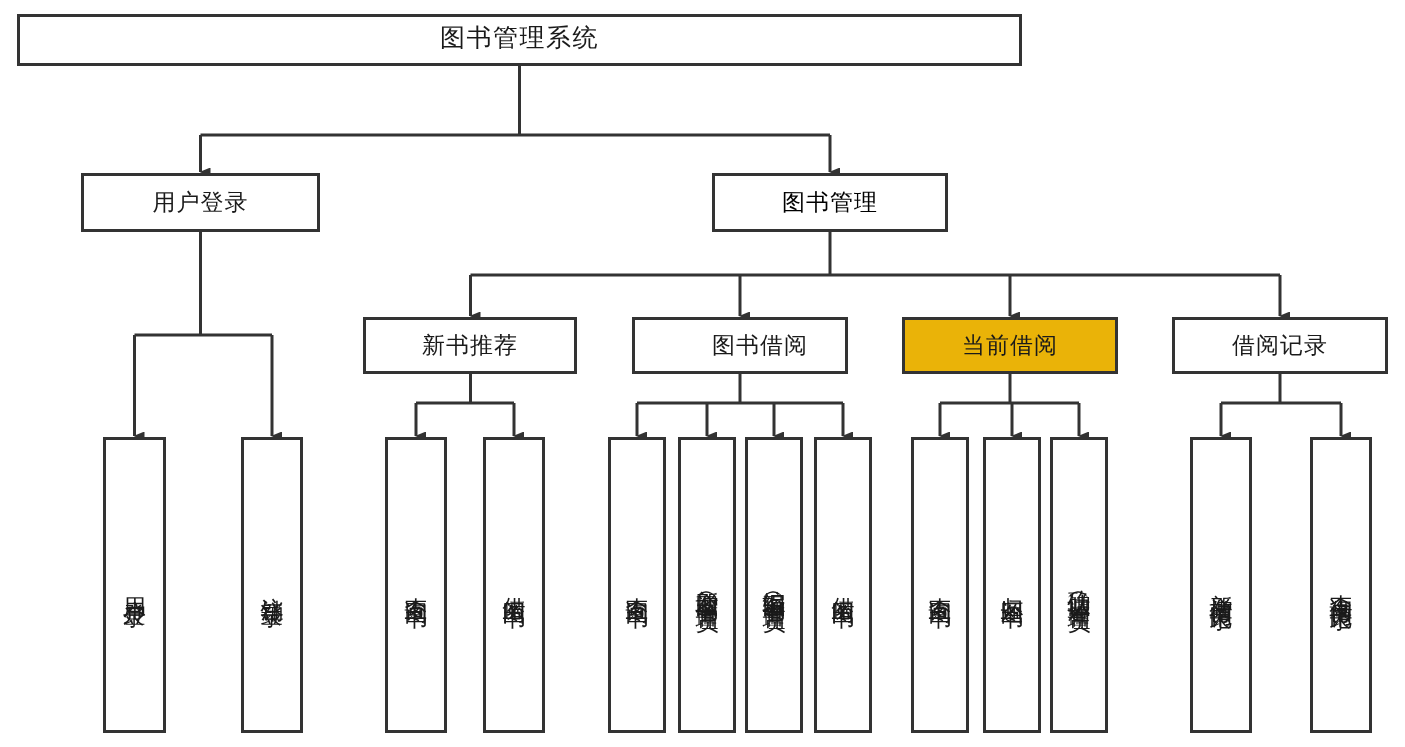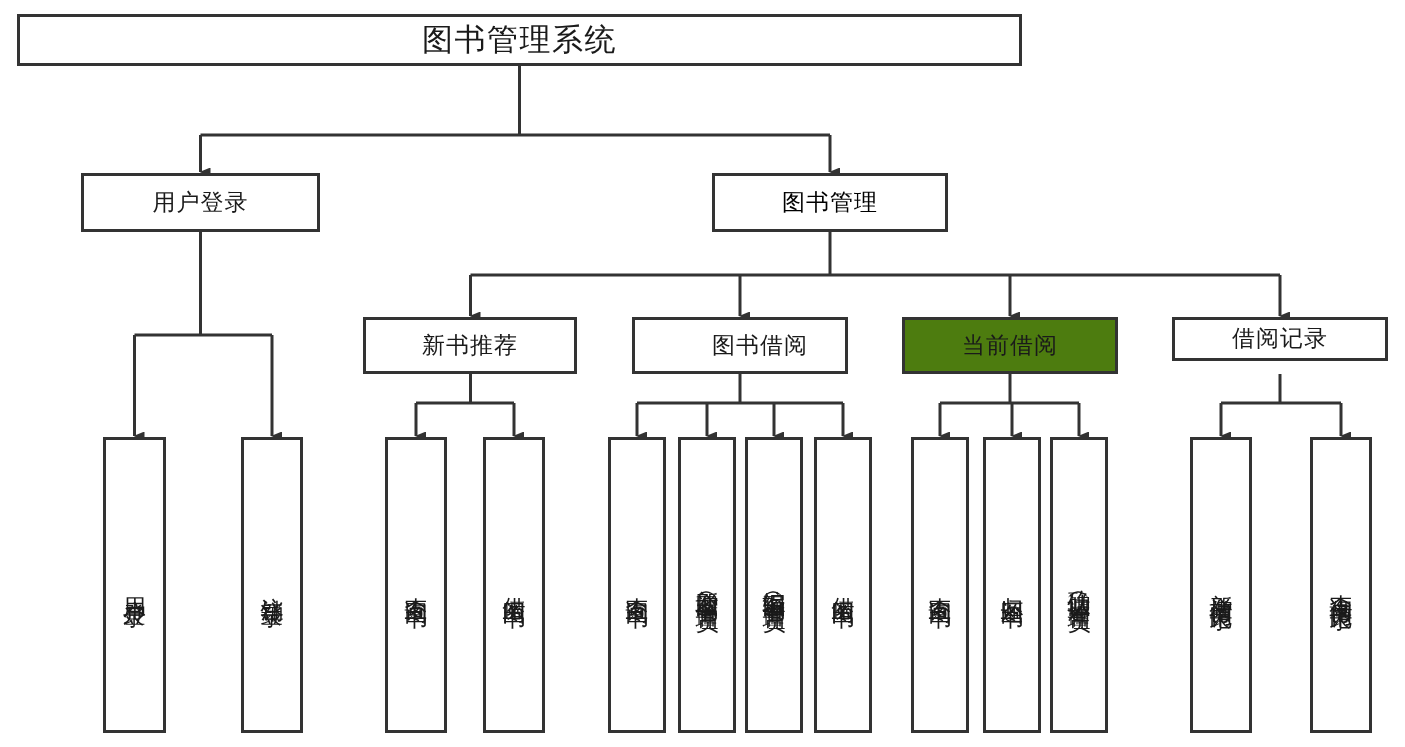--- a/index.html
+++ b/index.html
@@ -39,22 +39,23 @@
     color: #1a1a1a;
     text-align: center;
     line-height: 1.18;
     white-space: nowrap;
   }
   .node-box.horizontal .node-label {
     font-size: 23px;
     letter-spacing: 1px;
   }
   .node-box.root .node-label {
-    font-size: 31px;
+    font-size: 25px;
     letter-spacing: 1.5px;
+    font-family: Liberation Mono, monospace;
   }
   .node-box.vertical .node-label {
     font-size: 23px;
     writing-mode: vertical-rl;
     text-orientation: upright;
     letter-spacing: 3px;
     line-height: 1.0;
   }
   .watermark {
     position: absolute;
@@ -124,24 +125,24 @@
       </div>
       <div class="node-box horizontal" style="left: 712px; top: 173px; width: 236px; height: 59px; border-color: rgb(51, 51, 51); background: rgb(255, 255, 255);">
         <span class="node-label" style="color: #000000;">图书管理</span>
       </div>
       <div class="node-box horizontal" style="left: 363px; top: 317px; width: 214px; height: 57px; border-color: rgb(51, 51, 51); background: rgb(255, 255, 255);">
         <span class="node-label" style="color: rgb(26, 26, 26);">新书推荐</span>
       </div>
       <div class="node-box horizontal" style="left: 632px; top: 317px; width: 216px; height: 57px; border-color: rgb(51, 51, 51); background: rgb(255, 255, 255); padding-left: 40px;">
         <span class="node-label" style="color: rgb(26, 26, 26);">图书借阅</span>
       </div>
-      <div class="node-box horizontal" style="left: 902px; top: 317px; width: 216px; height: 57px; border-color: rgb(51, 51, 51); background: #4d7c0f;">
+      <div class="node-box horizontal" style="left: 902px; top: 317px; width: 216px; height: 57px; border-color: rgb(51, 51, 51); background: #eab308;">
         <span class="node-label" style="color: rgb(26, 26, 26);">当前借阅</span>
       </div>
-      <div class="node-box horizontal" style="left: 1172px; top: 317px; width: 216px; height: 44px; border-color: rgb(51, 51, 51); background: rgb(255, 255, 255);">
+      <div class="node-box horizontal" style="left: 1172px; top: 317px; width: 216px; height: 57px; border-color: rgb(51, 51, 51); background: rgb(255, 255, 255);">
         <span class="node-label" style="color: rgb(26, 26, 26);">借阅记录</span>
       </div>
       <div class="node-box vertical" style="left: 103px; top: 437px; width: 63px; height: 296px; border-color: rgb(51, 51, 51); background: rgb(255, 255, 255);">
         <span class="node-label" style="color: rgb(26, 26, 26);">用户登录</span>
       </div>
       <div class="node-box vertical" style="left: 241px; top: 437px; width: 62px; height: 296px; border-color: rgb(51, 51, 51); background: rgb(255, 255, 255);">
         <span class="node-label" style="color: rgb(26, 26, 26);">注销登录</span>
       </div>
       <div class="node-box vertical" style="left: 385px; top: 437px; width: 62px; height: 296px; border-color: rgb(51, 51, 51); background: rgb(255, 255, 255);">
         <span class="node-label" style="color: rgb(26, 26, 26);">查询图书</span>

